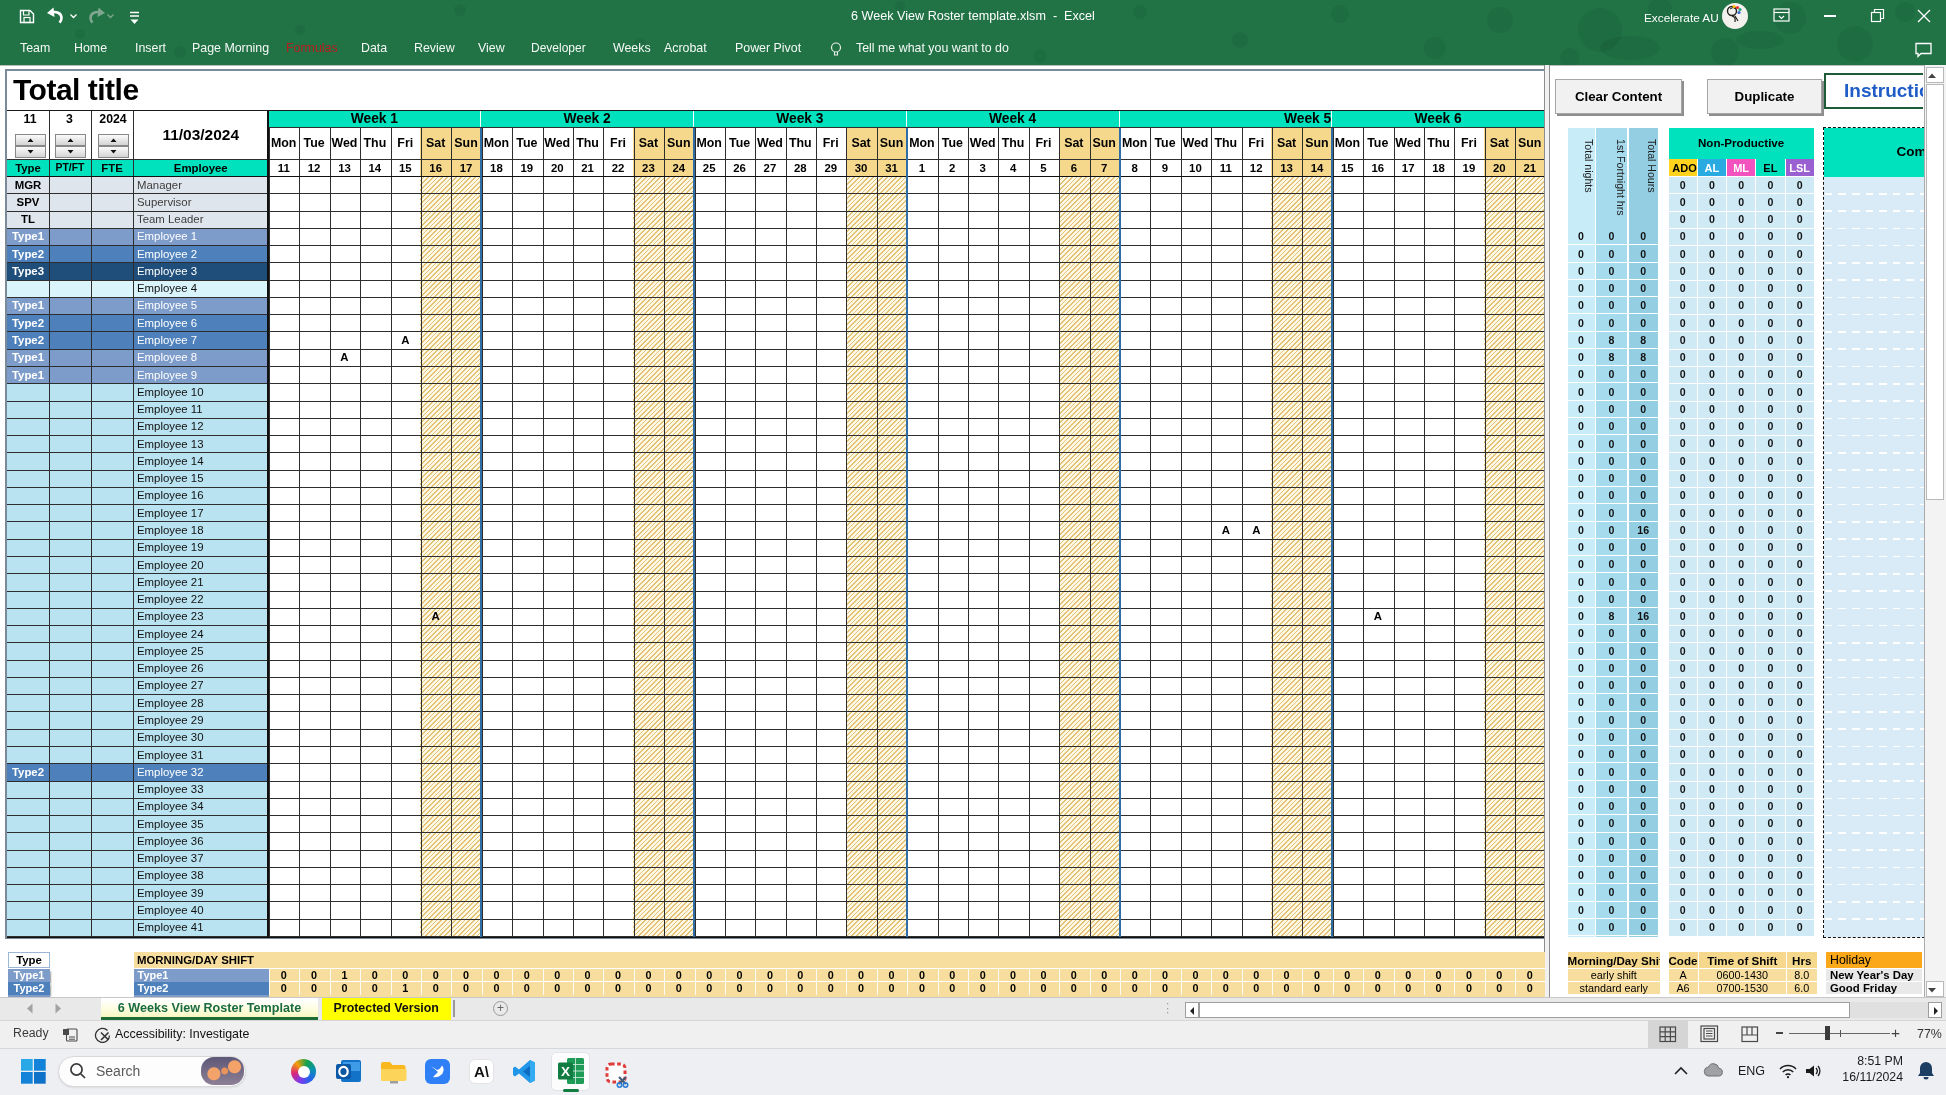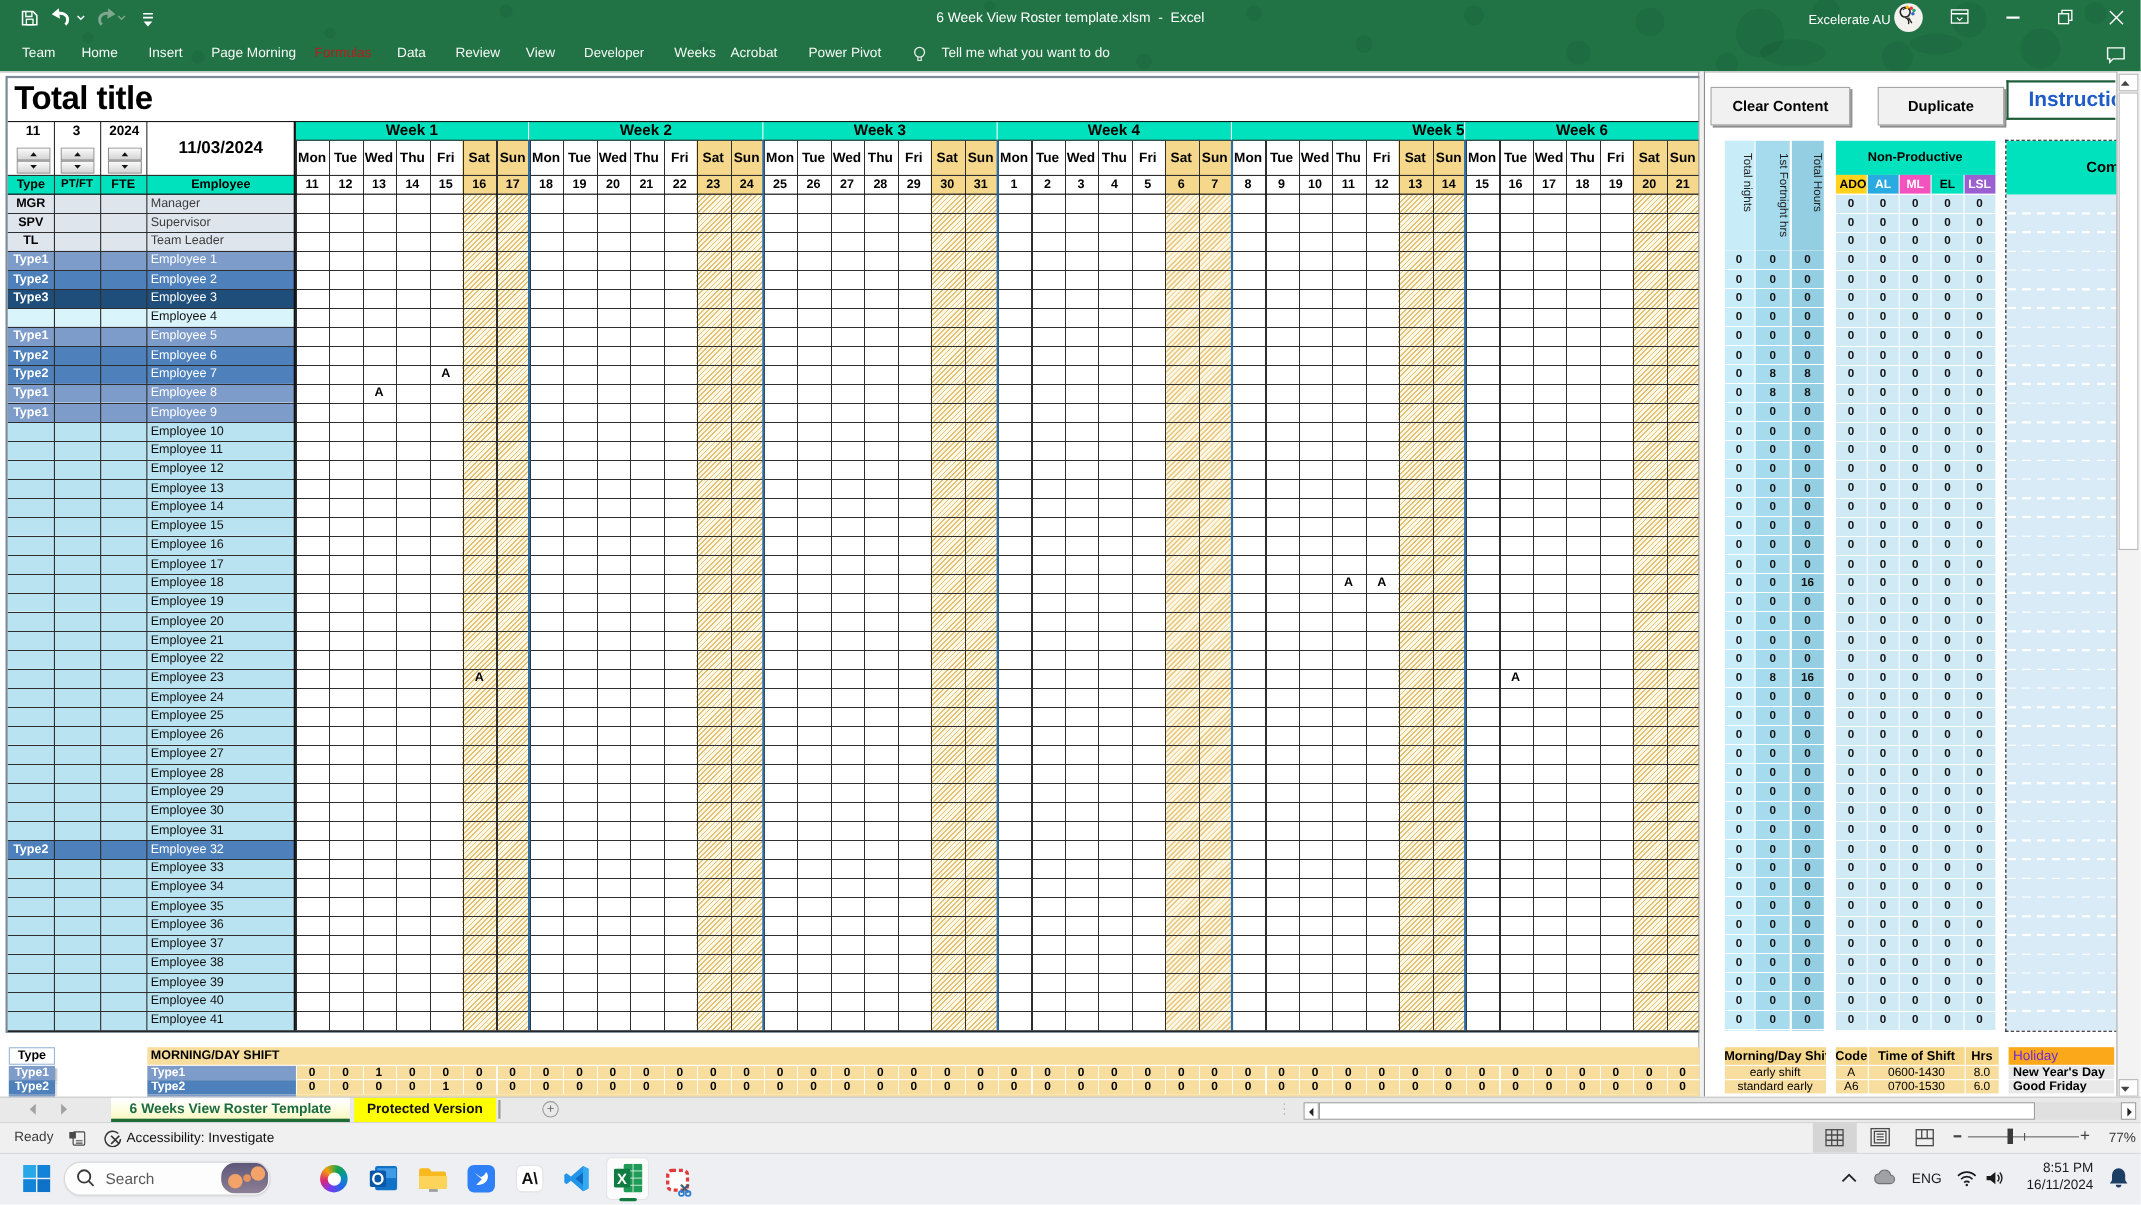--- a/index.html
+++ b/index.html
@@ -729,21 +729,21 @@
 <div class="a" style="left:1698.5px;top:951.5px;width:87.5px;height:16.00px;background:#f6d88d;text-align:center;line-height:17.0px;font-weight:bold;font-size:11.6px;white-space:nowrap;overflow:hidden">Time of Shift</div>
 <div class="a" style="left:1787px;top:951.5px;width:29.5px;height:16.00px;background:#f6d88d;text-align:center;line-height:17.0px;font-weight:bold;font-size:11.6px;white-space:nowrap;overflow:hidden">Hrs</div>
 <div class="a" style="left:1567.5px;top:968.5px;width:92.5px;height:12.00px;background:#f7dd9e;text-align:center;line-height:13.0px;font-size:10.8px">early shift</div>
 <div class="a" style="left:1668.5px;top:968.5px;width:29px;height:12.00px;background:#f7dd9e;text-align:center;line-height:13.0px;font-size:10.8px">A</div>
 <div class="a" style="left:1698.5px;top:968.5px;width:87.5px;height:12.00px;background:#f7dd9e;text-align:center;line-height:13.0px;font-size:10.8px">0600-1430</div>
 <div class="a" style="left:1787px;top:968.5px;width:29.5px;height:12.00px;background:#f7dd9e;text-align:center;line-height:13.0px;font-size:10.8px">8.0</div>
 <div class="a" style="left:1567.5px;top:981.5px;width:92.5px;height:12.50px;background:#f7dd9e;text-align:center;line-height:13.5px;font-size:10.8px">standard early</div>
 <div class="a" style="left:1668.5px;top:981.5px;width:29px;height:12.50px;background:#f7dd9e;text-align:center;line-height:13.5px;font-size:10.8px">A6</div>
 <div class="a" style="left:1698.5px;top:981.5px;width:87.5px;height:12.50px;background:#f7dd9e;text-align:center;line-height:13.5px;font-size:10.8px">0700-1530</div>
 <div class="a" style="left:1787px;top:981.5px;width:29.5px;height:12.50px;background:#f7dd9e;text-align:center;line-height:13.5px;font-size:10.8px">6.0</div>
-<div class="a" style="left:1826px;top:951.5px;width:95.5px;height:16.00px;background:#fba81b;color:#6d28d9;line-height:17.0px;font-size:12.3px;padding-left:4px">Holiday</div>
+<div class="a" style="left:1826px;top:951.5px;width:95.5px;height:16.00px;background:#fba81b;color:#000000;line-height:17.0px;font-size:12.3px;padding-left:4px">Holiday</div>
 <div class="a" style="left:1826px;top:968.5px;width:95.5px;height:12.00px;background:#e9e9e9;font-weight:bold;line-height:13.0px;font-size:11.4px;padding-left:4px;white-space:nowrap">New Year's Day</div>
 <div class="a" style="left:1826px;top:981.5px;width:95.5px;height:12.50px;background:#e9e9e9;font-weight:bold;line-height:13.5px;font-size:11.4px;padding-left:4px">Good Friday</div>
 <div class="a" style="left:1923.5px;top:65px;width:22.5px;height:932px;background:#f3f3f3;border-left:1px solid #ababab"></div>
 <div class="a" style="left:1926px;top:67px;width:18px;height:16px;background:#fff;border:1px solid #b8b8b8;text-align:center">
     <svg width="10" height="8" style="margin-top:4px">
       <path d="M1 6 L5 1.5 L9 6 z" fill="#444"></path>
     </svg>
   </div>
 <div class="a" style="left:1926px;top:84px;width:18px;height:416px;background:#fff;border:1px solid #b8b8b8"></div>
 <div class="a" style="left:1926px;top:981px;width:18px;height:16px;background:#fff;border:1px solid #b8b8b8;text-align:center">

